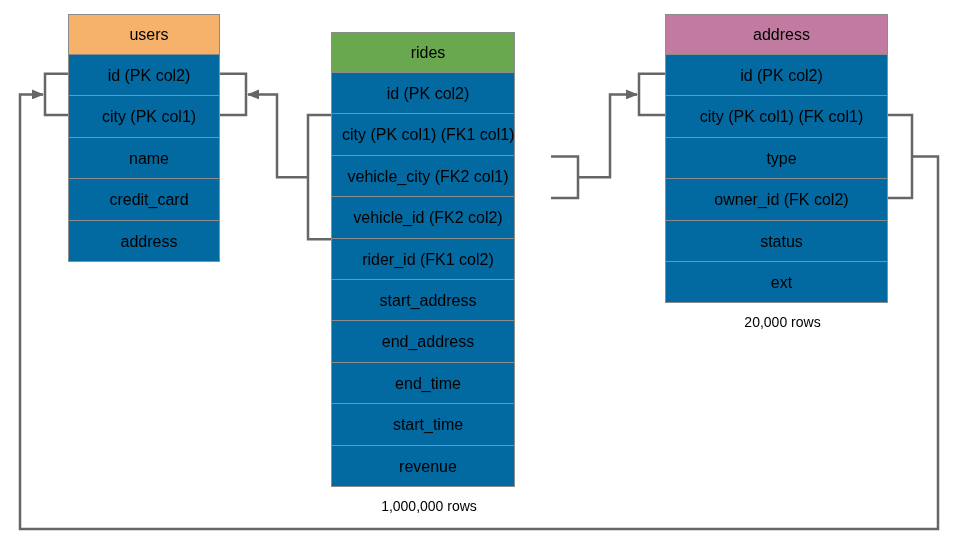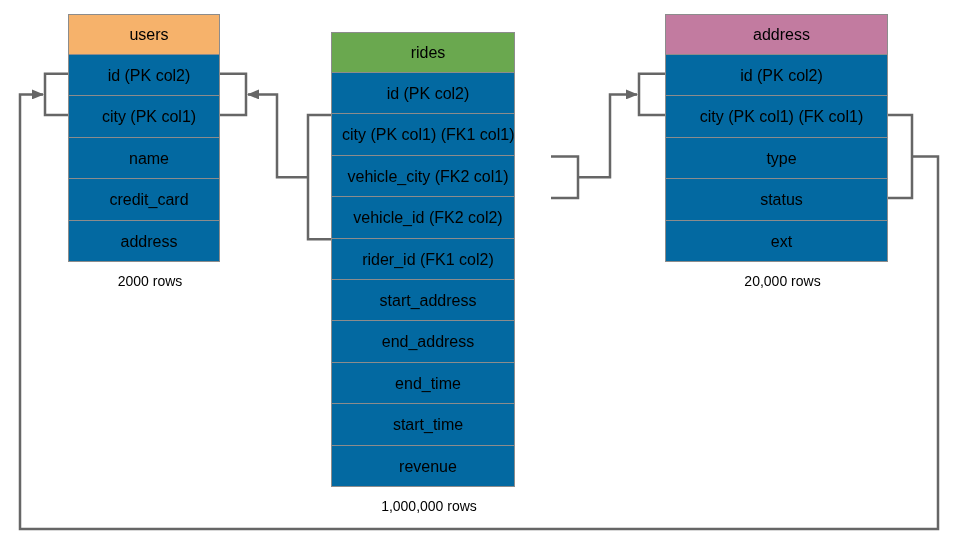--- a/index.html
+++ b/index.html
@@ -55,21 +55,20 @@
     <div class="tbox">
       <div class="thead" style="background: rgb(246, 178, 107);">users</div>
       <div>
           <div class="trow">id (PK col2)</div>
           <div class="trow">city (PK col1)</div>
           <div class="trow">name</div>
           <div class="trow">credit_card</div>
           <div class="trow">address</div>
         </div>
     </div>
-    <div class="rowcount">2000 rows</div>
   </div>
 
   <div class="table" id="t-rides">
     <div class="tbox">
       <div class="thead" style="background: rgb(106, 168, 79);">rides</div>
       <div>
           <div class="trow">id (PK col2)</div>
           <div class="trow">city (PK col1) (FK1 col1)</div>
           <div class="trow">vehicle_city (FK2 col1)</div>
           <div class="trow">vehicle_id (FK2 col2)</div>
@@ -84,20 +83,21 @@
     <div class="rowcount">1,000,000 rows</div>
   </div>
 
   <div class="table" id="t-vehicles">
     <div class="tbox">
       <div class="thead" style="background: rgb(194, 123, 160);">address</div>
       <div>
           <div class="trow">id (PK col2)</div>
           <div class="trow">city (PK col1) (FK col1)</div>
           <div class="trow">type</div>
+          <div class="trow">owner_id (FK col2)</div>
           <div class="trow">status</div>
           <div class="trow">ext</div>
         </div>
     </div>
     <div class="rowcount">20,000 rows</div>
   </div>
 
 </div>
 
 </body></html>

